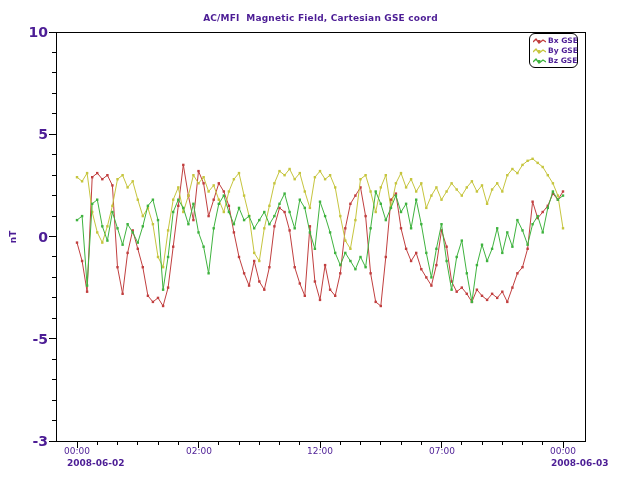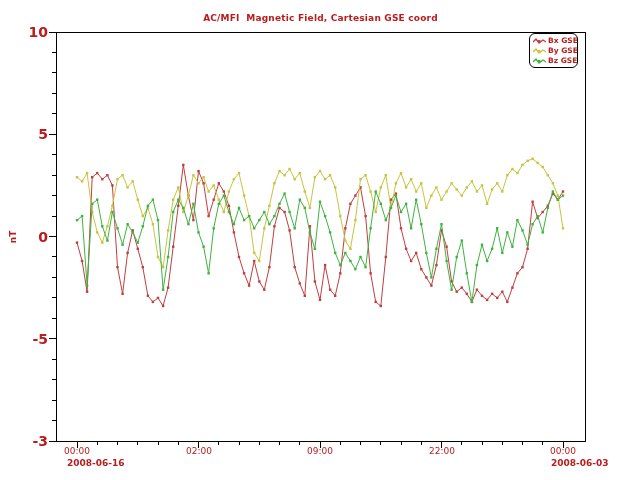--- a/index.html
+++ b/index.html
@@ -1,17 +1,17 @@
 <!DOCTYPE html>
 <html><head>
 <meta charset="utf-8">
 <style>
   html,body{margin:0;padding:0;background:#fff;}
   #screen{position:relative;width:640px;height:480px;background:#ffffff;
-          font-family:"DejaVu Sans","Liberation Sans",sans-serif;color:#b91c1c;overflow:hidden;}
+          font-family:"DejaVu Sans","Liberation Sans",sans-serif;color:#4c1d95;overflow:hidden;}
   .abs{position:absolute;}
   #chart-title{left:56px;top:13px;width:529px;text-align:center;
                font-size:9px;font-weight:bold;letter-spacing:.2px;white-space:pre;}
   .ytick-label{left:16px;width:32px;text-align:right;font-size:14px;font-weight:bold;line-height:10px;}
   .xtick-label{width:44px;text-align:center;font-size:9px;font-weight:normal;top:446px;line-height:10px;}
   .date-label{top:458px;font-size:9px;font-weight:bold;line-height:10px;}
   #y-axis-title{left:-2px;top:231px;width:32px;height:12px;text-align:center;
                 font-size:9px;font-weight:bold;transform:rotate(-90deg);}
   #legend{left:529px;top:33px;width:49px;height:35px;border:1px solid #000;border-radius:6px;
           box-sizing:border-box;padding:2px 2px 2px 3px;display:flex;flex-direction:column;
@@ -375,25 +375,25 @@
   <div id="y-axis-title" class="abs">nT</div>
 
   <div class="abs ytick-label" style="top:27px">10</div>
   <div class="abs ytick-label" style="top:129px">5</div>
   <div class="abs ytick-label" style="top:232px">0</div>
   <div class="abs ytick-label" style="top:334px">-5</div>
   <div class="abs ytick-label" style="top:436px">-3</div>
 
   <div class="abs xtick-label" style="left:55px">00:00</div>
   <div class="abs xtick-label" style="left:177px">02:00</div>
-  <div class="abs xtick-label" style="left:298px">09:00</div>
-  <div class="abs xtick-label" style="left:420px">22:00</div>
+  <div class="abs xtick-label" style="left:298px">12:00</div>
+  <div class="abs xtick-label" style="left:420px">07:00</div>
   <div class="abs xtick-label" style="left:541px">00:00</div>
 
-  <div class="abs date-label" style="left:67px">2008-06-16</div>
+  <div class="abs date-label" style="left:67px">2008-06-02</div>
   <div class="abs date-label" style="left:551px">2008-06-03</div>
 
   <div id="legend" class="abs">
     <div class="legend-row">
       <svg class="legend-swatch" width="13" height="8">
         <polyline points="0,5 3,2 6,6 10,3 13,5" fill="none" stroke="#c13f3f" stroke-width="1.3"></polyline>
         <rect x="5" y="3" width="2.4" height="2.4" fill="#c13f3f"></rect>
       </svg>
       <span>Bx GSE</span>
     </div>

